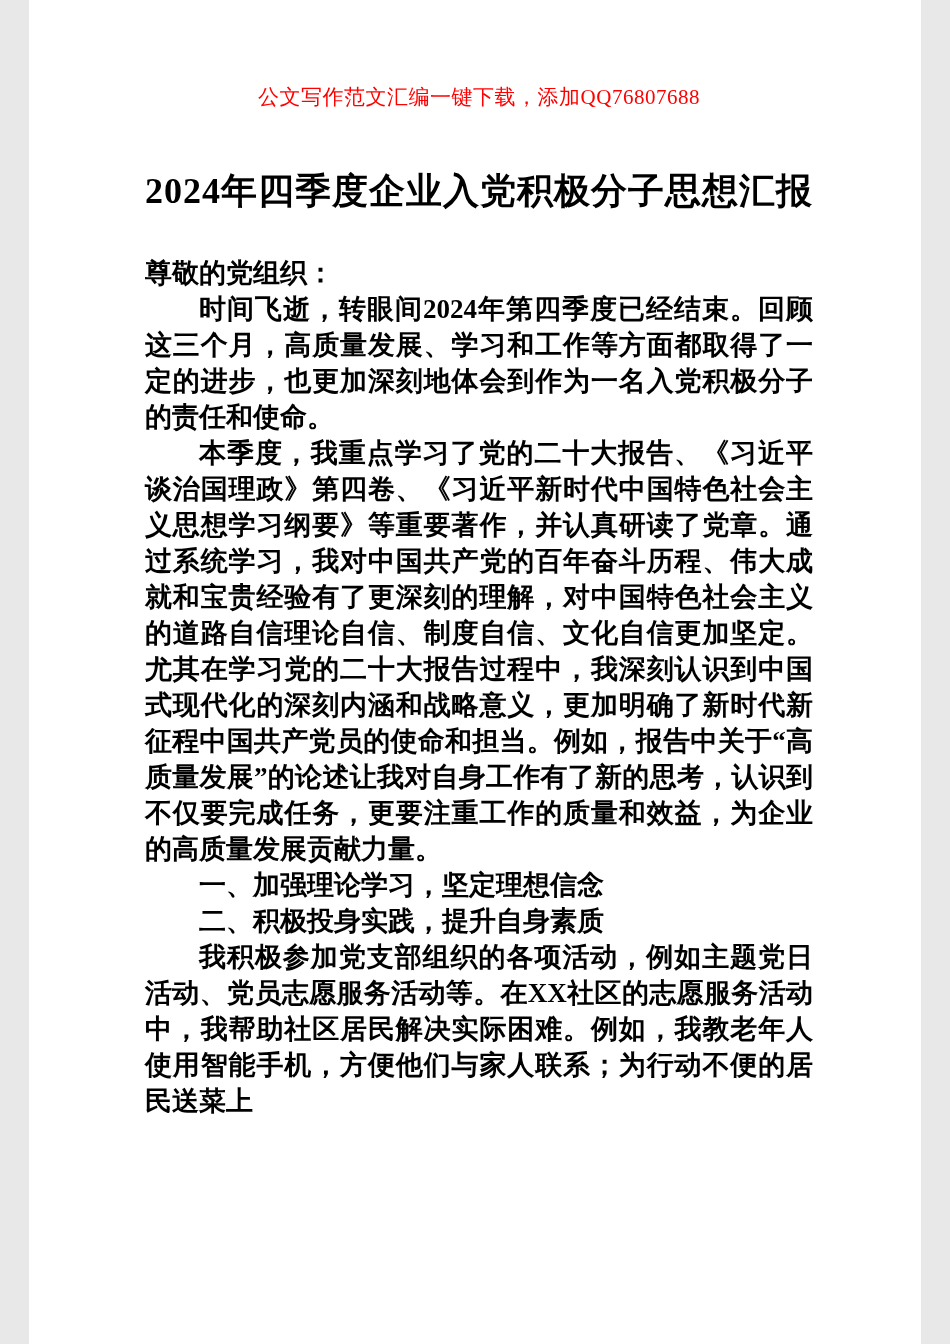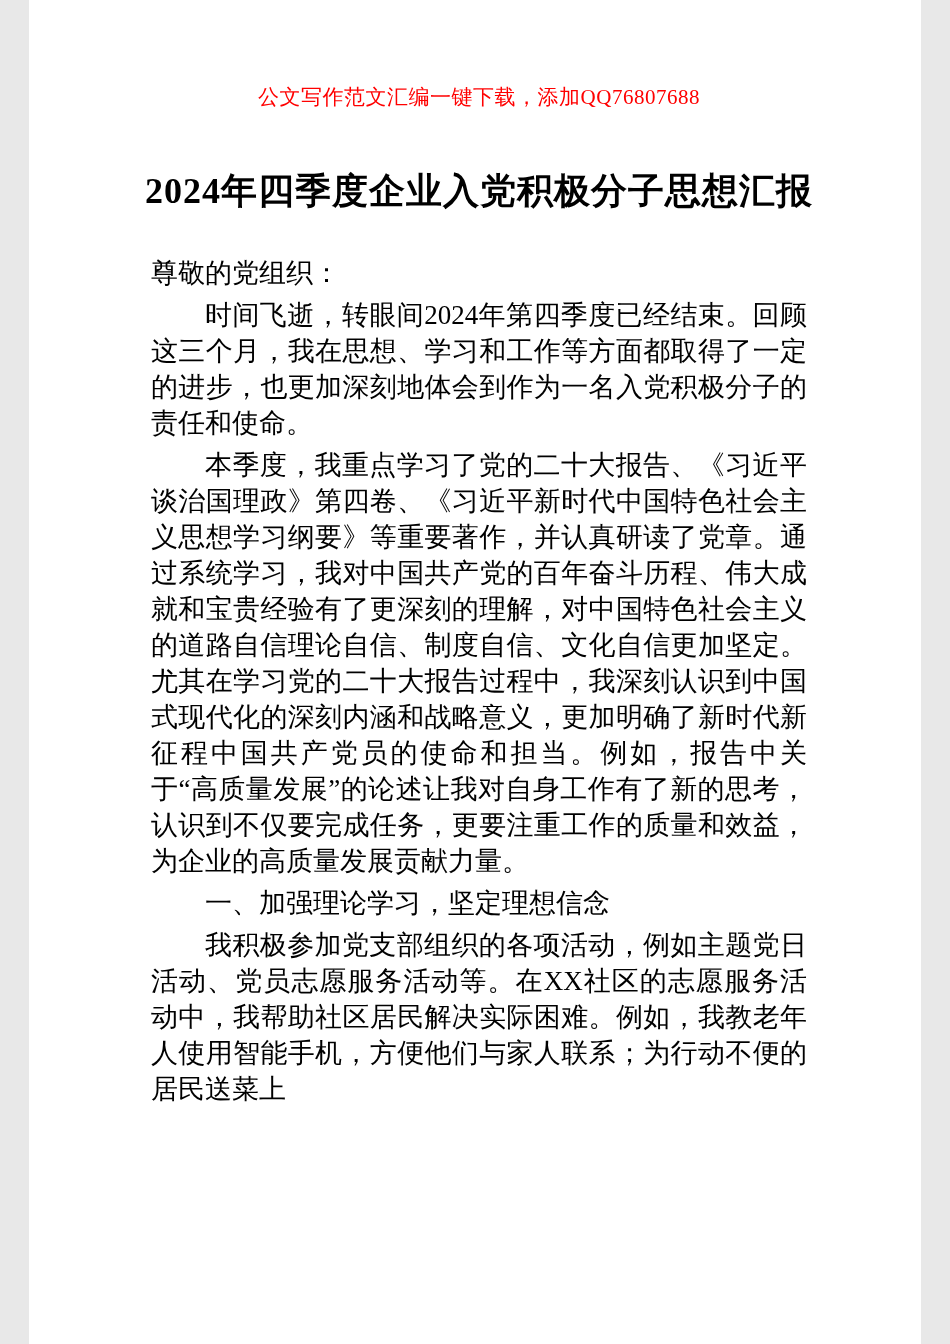--- a/index.html
+++ b/index.html
@@ -36,42 +36,44 @@
     text-align: left;
     line-height: 1.3;
     margin: 58px 0 40px 0;
     letter-spacing: 1px;
   }
   .para {
     font-size: 27px;
     line-height: 36px;
     color: #000000;
     text-align: justify;
-    margin: 6px;
+    margin: 0;
     text-indent: 2em;
     word-break: break-all;
+    font-weight: bold;
   }
   .para.no-indent {
     text-indent: 0;
   }
 </style>
 </head>
 <body>
 
 <div class="page">
 
   <p class="notice">公文写作范文汇编一键下载，添加QQ76807688</p>
 
   <h1 class="doc-title">2024年四季度企业入党积极分子思想汇报</h1>
 
   <p class="para no-indent">尊敬的党组织：</p>
 
-  <p class="para">时间飞逝，转眼间2024年第四季度已经结束。回顾这三个月，我在思想、学习和工作等方面都取得了一定的进步，也更加深刻地体会到作为一名入党积极分子的责任和使命。</p>
+  <p class="para">时间飞逝，转眼间2024年第四季度已经结束。回顾这三个月，高质量发展、学习和工作等方面都取得了一定的进步，也更加深刻地体会到作为一名入党积极分子的责任和使命。</p>
 
   <p class="para">本季度，我重点学习了党的二十大报告、《习近平谈治国理政》第四卷、《习近平新时代中国特色社会主义思想学习纲要》等重要著作，并认真研读了党章。通过系统学习，我对中国共产党的百年奋斗历程、伟大成就和宝贵经验有了更深刻的理解，对中国特色社会主义的道路自信理论自信、制度自信、文化自信更加坚定。尤其在学习党的二十大报告过程中，我深刻认识到中国式现代化的深刻内涵和战略意义，更加明确了新时代新征程中国共产党员的使命和担当。例如，报告中关于“高质量发展”的论述让我对自身工作有了新的思考，认识到不仅要完成任务，更要注重工作的质量和效益，为企业的高质量发展贡献力量。</p>
 
   <p class="para">一、加强理论学习，坚定理想信念</p>
 
 
+  <p class="para">二、积极投身实践，提升自身素质</p>
 
   <p class="para">我积极参加党支部组织的各项活动，例如主题党日活动、党员志愿服务活动等。在XX社区的志愿服务活动中，我帮助社区居民解决实际困难。例如，我教老年人使用智能手机，方便他们与家人联系；为行动不便的居民送菜上</p>
 
 </div>
 
 </body></html>

